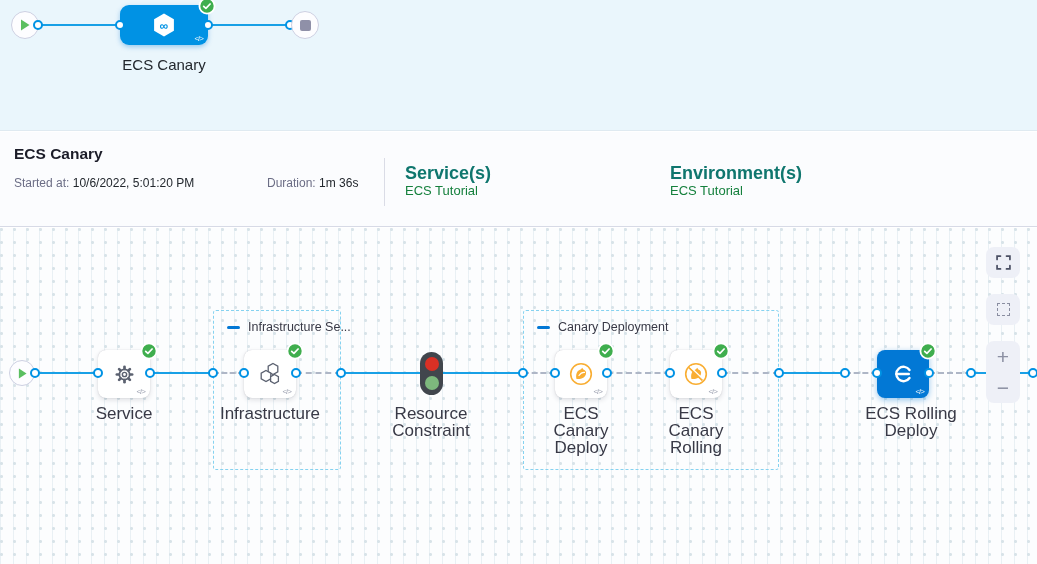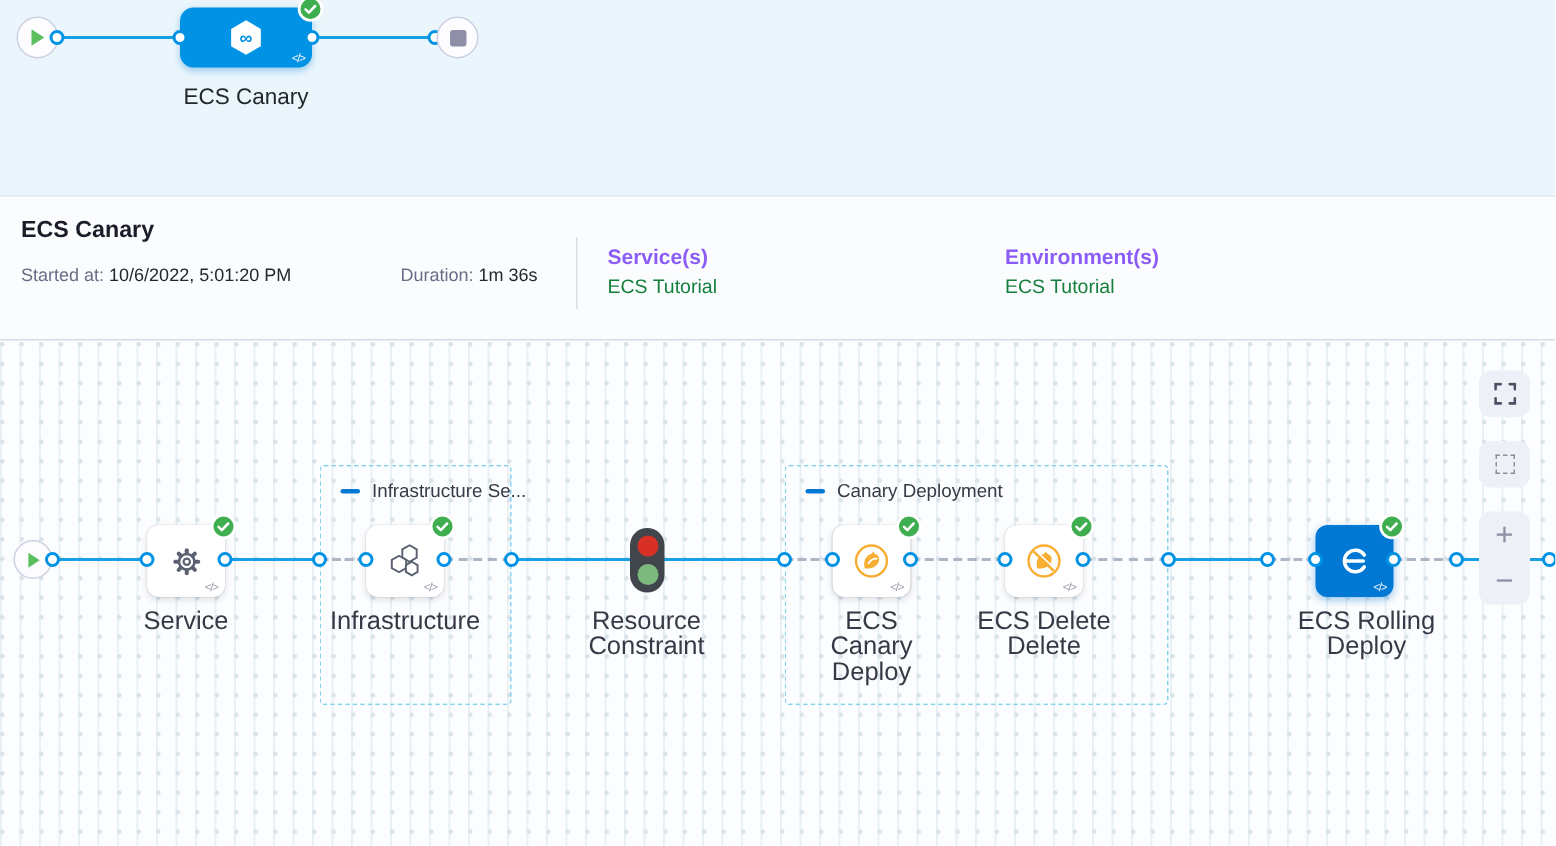--- a/index.html
+++ b/index.html
@@ -26,21 +26,21 @@
                 font-size:15px; color:#22272d; }
   .stop-inner { width:11px; height:11px; background:#8f90a8; border-radius:2px; }
 
   
   .summary { position:absolute; left:0; top:132px; width:1037px; height:95px;
              background:#fbfcfe; border-bottom:1px solid #d7dae6; }
   .sum-title { position:absolute; left:14px; top:13px; font-size:15.5px; font-weight:bold; color:#1b1c28; }
   .sum-row { position:absolute; top:44px; font-size:12px; color:#22272d; }
   .lbl { color:#6b6d85; }
   .vdiv { position:absolute; left:384px; top:26px; width:1px; height:48px; background:#dadce6; }
-  .col-label { position:absolute; top:31px; font-size:14px; font-weight:bold; color:#8b5cf6; }
+  .col-label { position:absolute; top:31px; font-size:18px; font-weight:bold; color:#0f766e; }
   .col-link { position:absolute; top:51px; font-size:13px; color:#15803d; cursor:pointer; text-decoration:none; }
 
   
   .canvas { position:absolute; left:0; top:228px; width:1037px; height:336px; overflow:hidden;
             background-color:#fcfdfe;
             background-image:
               linear-gradient(to right, rgba(214,228,234,.5) 1px, transparent 1px),
               radial-gradient(circle at 1.5px 1.5px, #d8e3e8 1.2px, transparent 1.8px);
             background-size:13px 13px; }
   .edge { position:absolute; top:144px; height:2px; background:#18a0e6; }
@@ -230,21 +230,21 @@
         <path d="M10.5 20 C9.5 16 10.5 11.5 15 10.2 L16.2 8.8 L17.4 10.4 C19.6 11 20.5 12.8 20 15 C19.2 18.3 15.5 20.5 10.5 20 Z" fill="#f9ae33"></path>
         <line x1="8" y1="8.5" x2="21.5" y2="21.5" stroke="#f9ae33" stroke-width="1.8"></line>
         <line x1="9" y1="7.5" x2="22" y2="20" stroke="#fff" stroke-width="1.1"></line>
       </svg>
       <svg class="badge" viewBox="0 0 18 18">
         <circle cx="9" cy="9" r="7.6" fill="#3fae4e" stroke="#fff" stroke-width="1.8"></circle>
         <path d="M5.7 9.3 l2.2 2.1 4.2-4.4" stroke="#fff" stroke-width="1.7" fill="none" stroke-linecap="round" stroke-linejoin="round"></path>
       </svg>
       <span class="code-glyph code-gray">&lt;/&gt;</span>
     </div>
-    <div class="step-label" style="left:651px; width:90px;">ECS Delete Delete</div>
+    <div class="step-label" style="left:651px; width:90px;">ECS Canary Rolling</div>
 
     <div class="card card-blue" style="left:877px;">
       <svg width="28" height="28" viewBox="0 0 28 28">
         <path d="M20.5 18 A7.2 7.2 0 1 1 20.5 10" stroke="#fff" stroke-width="2.4" fill="none" stroke-linecap="round"></path>
         <line x1="7.4" y1="14" x2="19.8" y2="14" stroke="#fff" stroke-width="2.4" stroke-linecap="round"></line>
       </svg>
       <svg class="badge" viewBox="0 0 18 18">
         <circle cx="9" cy="9" r="7.6" fill="#3fae4e" stroke="#fff" stroke-width="1.8"></circle>
         <path d="M5.7 9.3 l2.2 2.1 4.2-4.4" stroke="#fff" stroke-width="1.7" fill="none" stroke-linecap="round" stroke-linejoin="round"></path>
       </svg>

